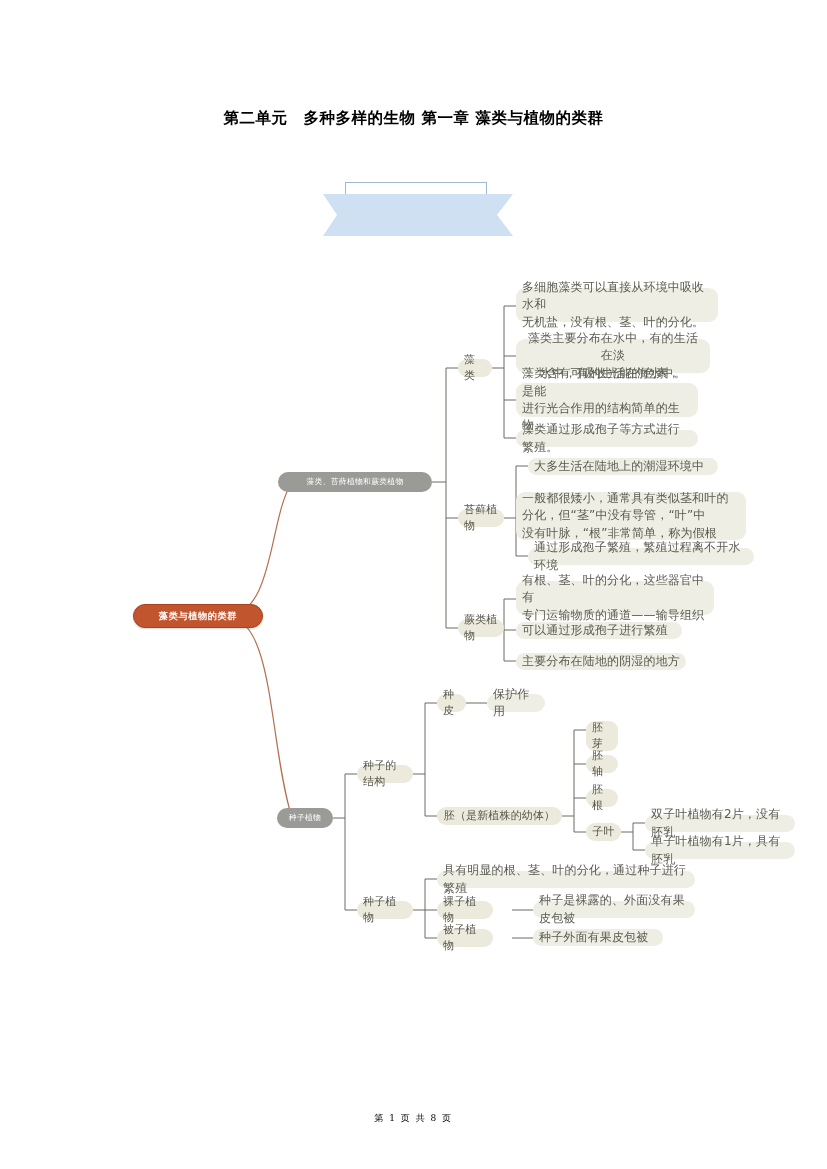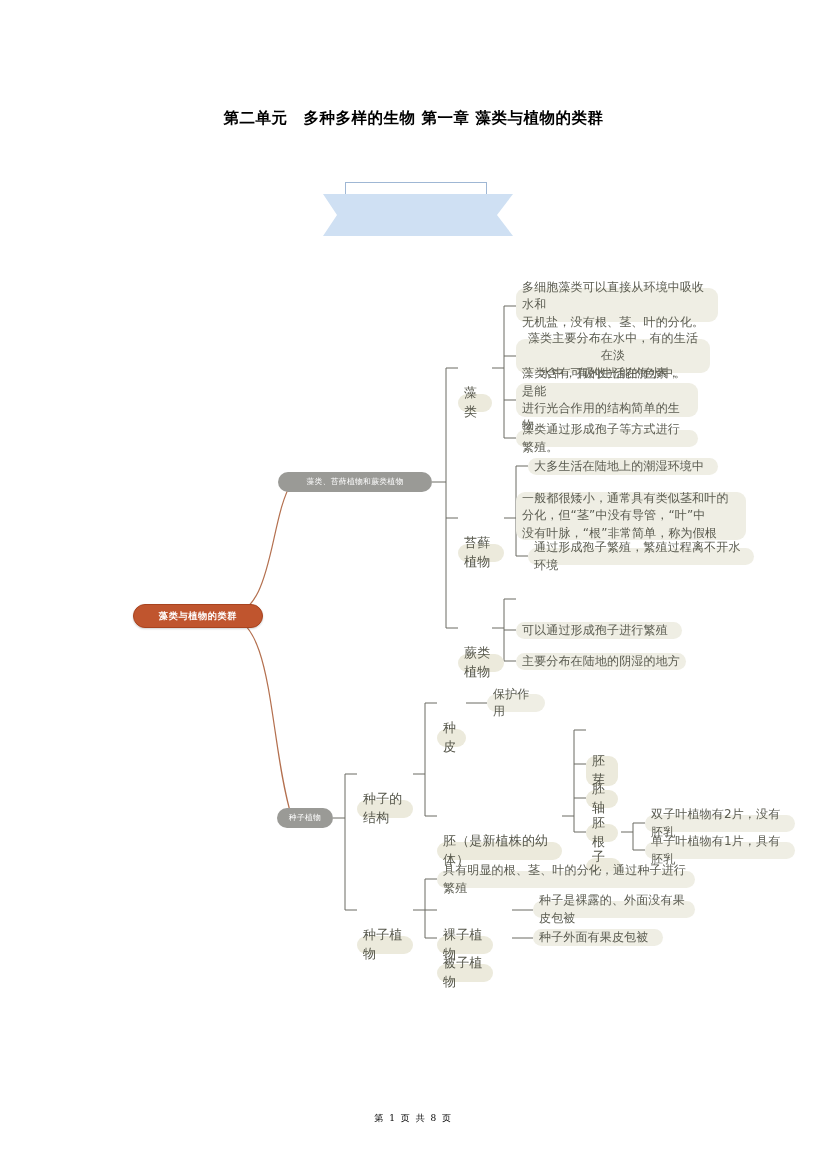--- a/index.html
+++ b/index.html
@@ -78,22 +78,21 @@
     color:#ffffff;
     border-radius:11px;
     font-size:7.8px;
     justify-content:center;
     letter-spacing:.3px;
   }
   .node.lvl2{
     background:#eceadc;
     color:#55564a;
     justify-content:center;
-    font-size:13px;
-    margin-top:35px;
+    font-size:11px;
   }
   .node.leaf{
     background:#efeee4;
     color:#5a5b50;
   }
   .node.leafc{justify-content:center;}
 
   
   .footer{
     position:absolute;bottom:44px;left:0;width:827px;
@@ -198,20 +197,22 @@
     <div class="node leaf" style="left:516px;top:383px;width:182px;height:34px;">藻类含有可吸收光能的色素，是能
 进行光合作用的结构简单的生物。</div>
     <div class="node leaf" style="left:516px;top:430px;width:182px;height:17px;">藻类通过形成孢子等方式进行繁殖。</div>
 
     <div class="node leaf" style="left:528px;top:458px;width:190px;height:17px;">大多生活在陆地上的潮湿环境中</div>
     <div class="node leaf" style="left:516px;top:492px;width:230px;height:48px;">一般都很矮小，通常具有类似茎和叶的
 分化，但“茎”中没有导管，“叶”中
 没有叶脉，“根”非常简单，称为假根</div>
     <div class="node leaf" style="left:528px;top:548px;width:226px;height:17px;">通过形成孢子繁殖，繁殖过程离不开水环境</div>
 
+    <div class="node leaf" style="left:516px;top:581px;width:198px;height:34px;">有根、茎、叶的分化，这些器官中有
+专门运输物质的通道——输导组织</div>
     <div class="node leaf" style="left:516px;top:622px;width:166px;height:17px;">可以通过形成孢子进行繁殖</div>
     <div class="node leaf" style="left:516px;top:653px;width:170px;height:17px;">主要分布在陆地的阴湿的地方</div>
 
     <div class="node lvl2" style="left:357px;top:765px;width:56px;height:18px;">种子的结构</div>
     <div class="node lvl2" style="left:357px;top:901px;width:56px;height:18px;">种子植物</div>
 
     <div class="node lvl2" style="left:437px;top:694px;width:29px;height:18px;">种皮</div>
     <div class="node leaf leafc" style="left:487px;top:694px;width:58px;height:18px;">保护作用</div>
 
     <div class="node lvl2" style="left:437px;top:807px;width:125px;height:18px;">胚（是新植株的幼体）</div>

